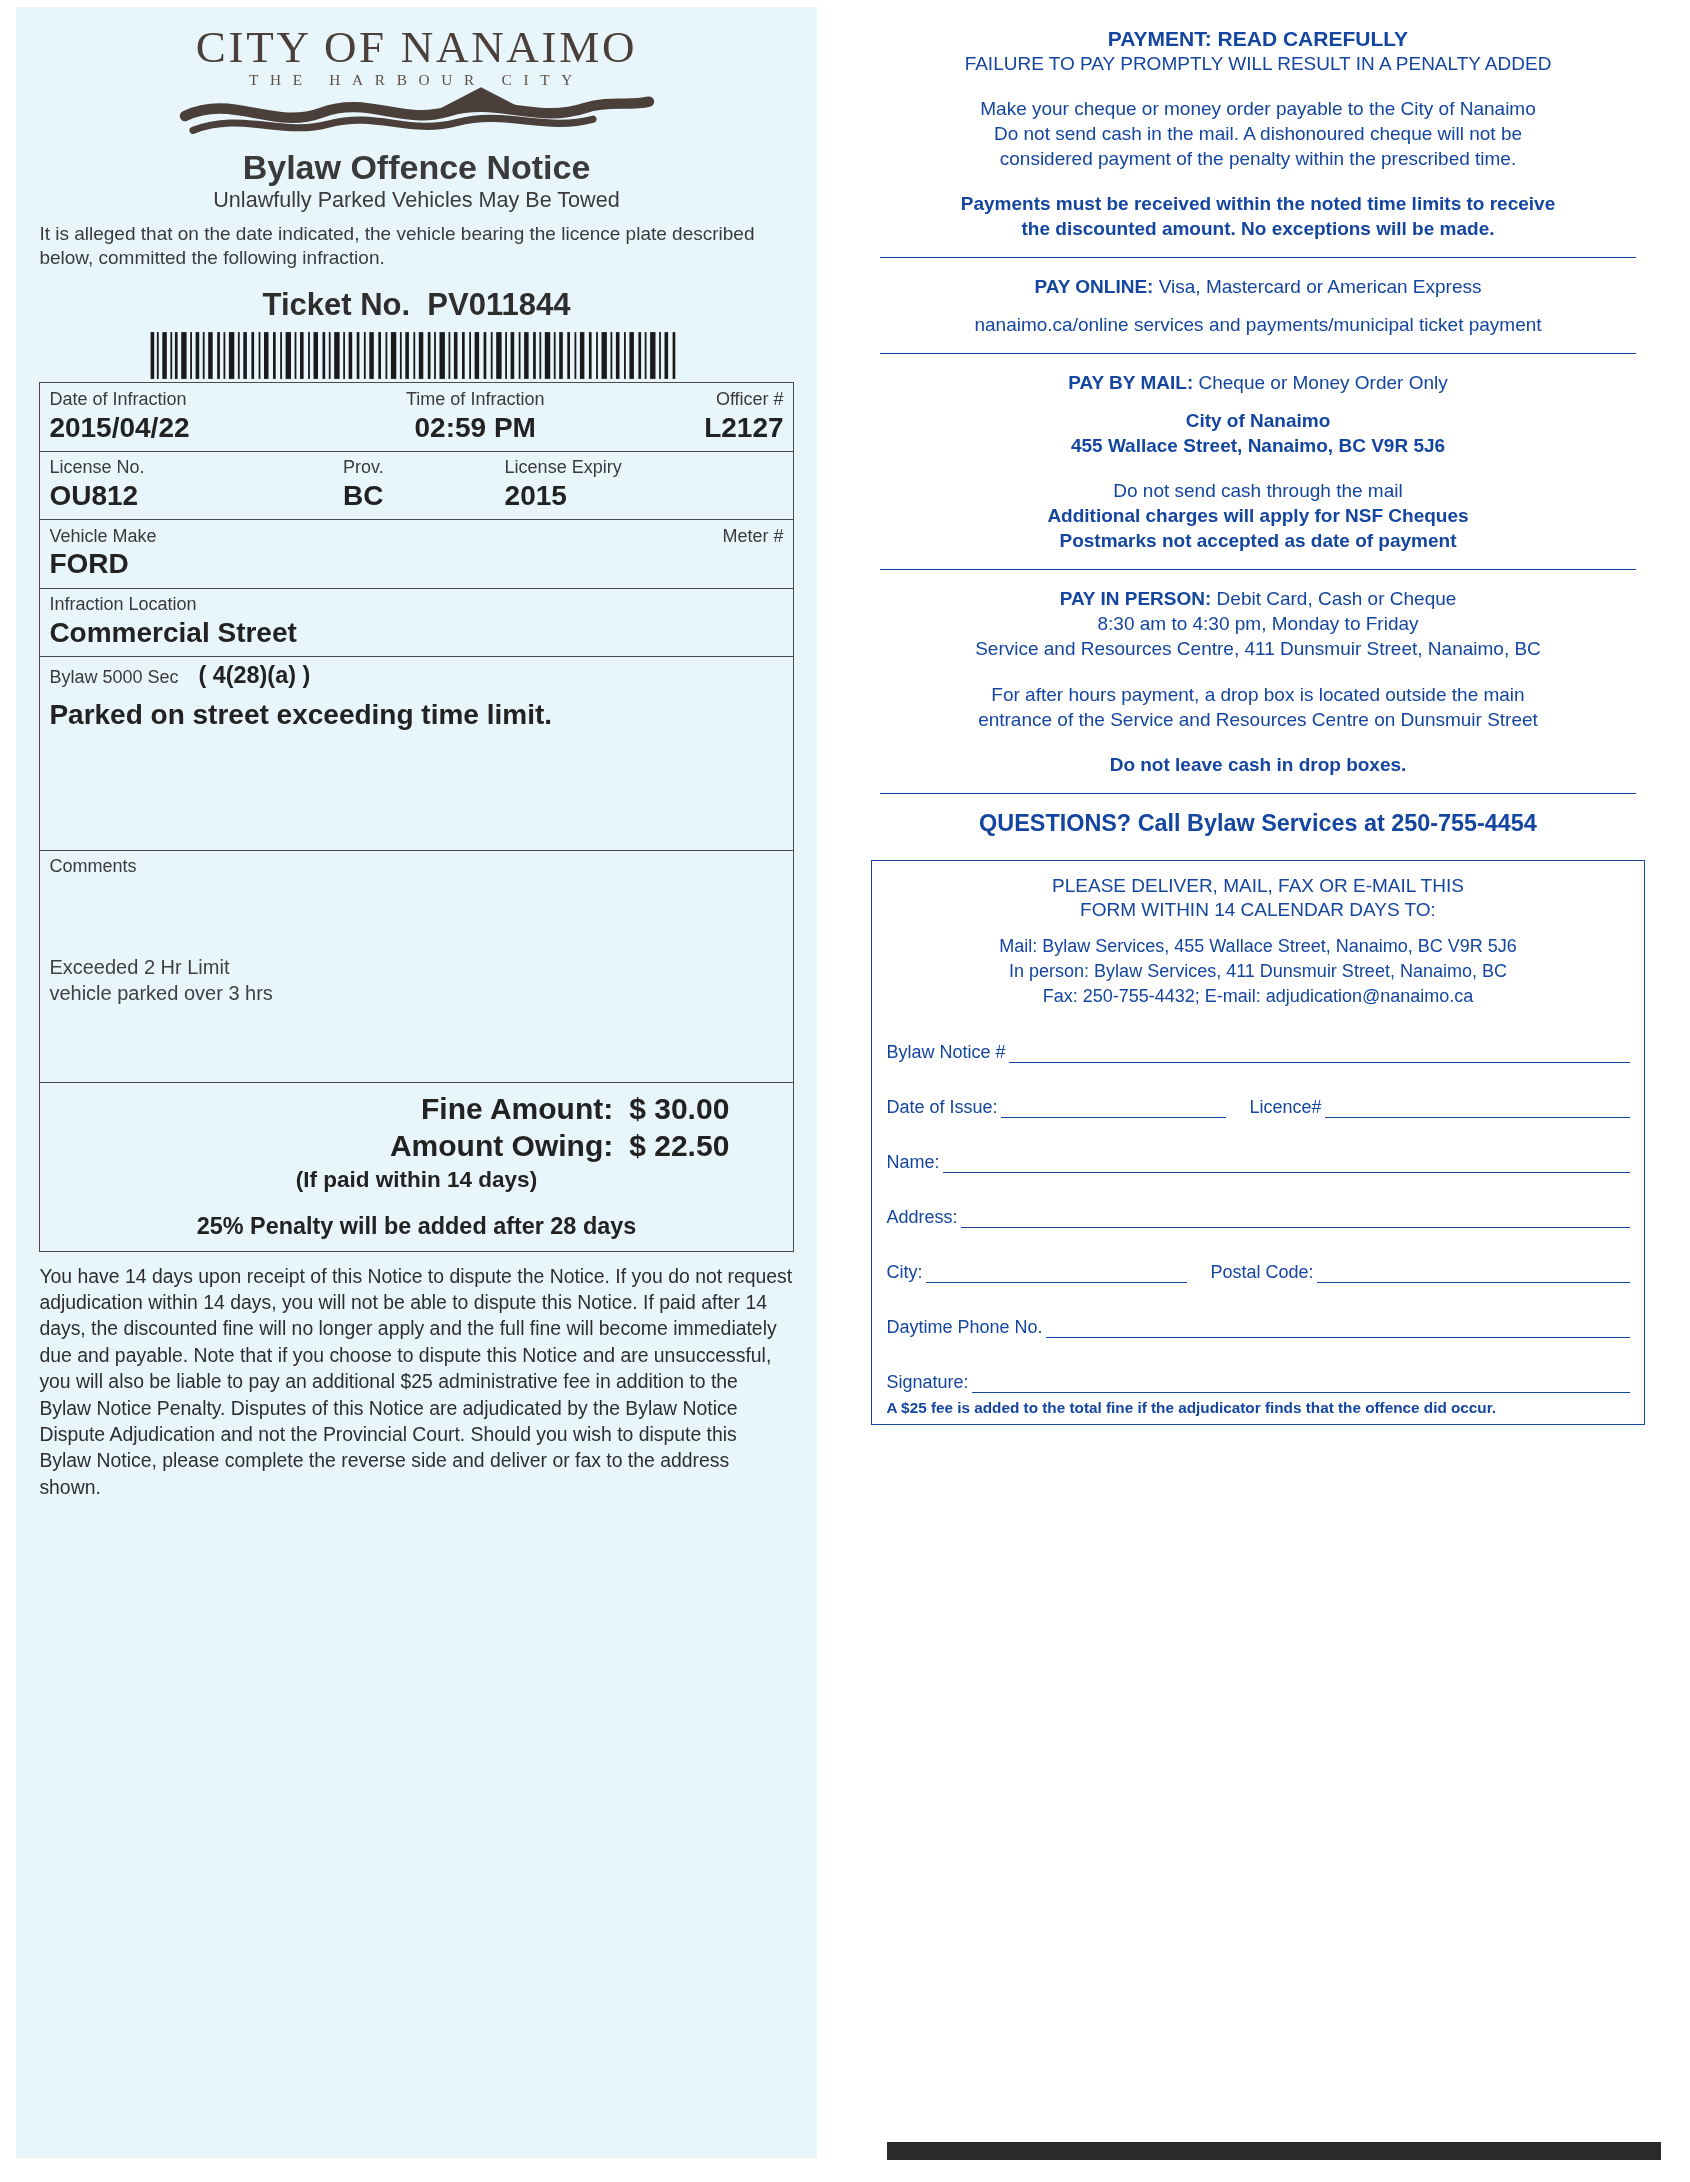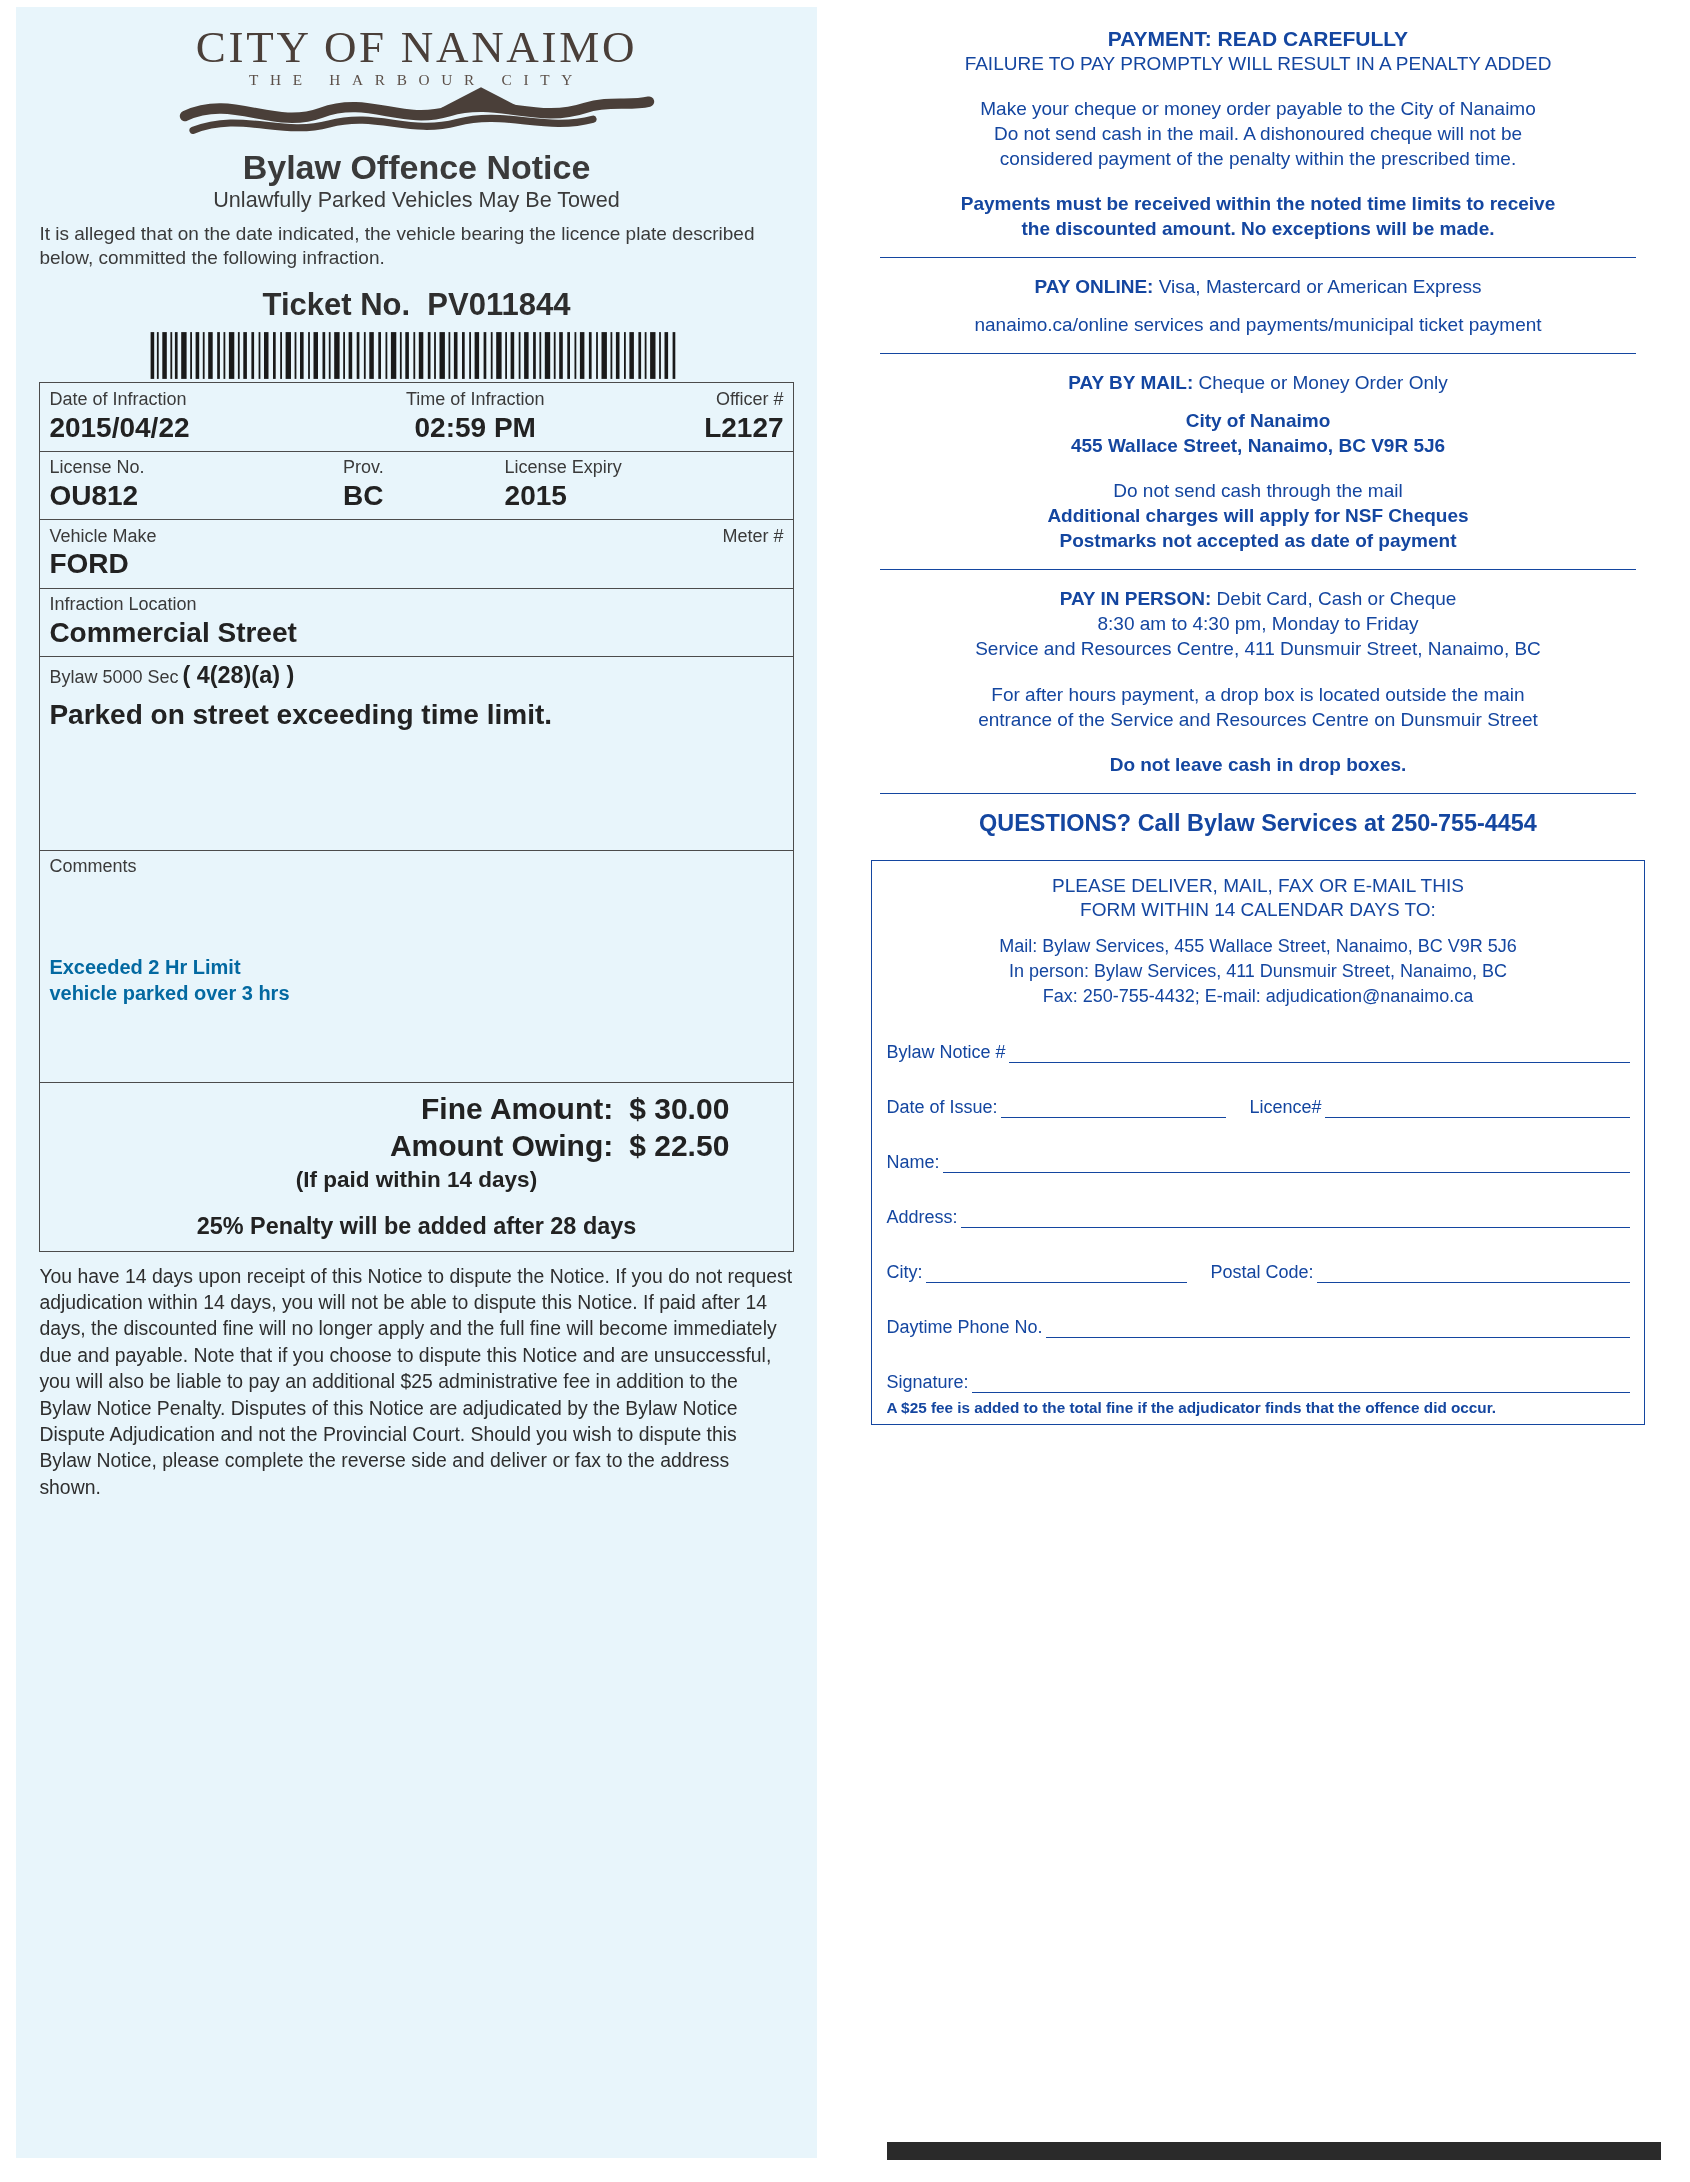--- a/index.html
+++ b/index.html
@@ -110,38 +110,37 @@
   .c1 { width: 40%; }
   .c2 { width: 36%; text-align: center; }
   .c3 { width: 24%; text-align: right; }
   .r2c1 { width: 40%; }
   .r2c2 { width: 22%; }
   .r2c3 { width: 38%; }
   .make-row { display: flex; justify-content: space-between; }
   .bylaw-head {
     display: flex;
     align-items: baseline;
-    gap: 4px;
+    gap: 20px;
   }
   .bylaw-sec-label { font-size: 18px; color: #3a3a3a; }
   .bylaw-sec-val { font-size: 23.4px; font-weight: bold; color: #222; }
   .infraction-desc {
     font-size: 28px;
     font-weight: bold;
     color: #222;
     margin-top: 9px;
     line-height: 1.18;
   }
   .box-tall { min-height: 194px; }
   .comments-box { min-height: 232px; }
   .comment-line {
     font-size: 20px;
-    color: #0369a1;
+    color: #404040;
     line-height: 1.3;
-    font-weight: bold;
   }
   .comments-spacer { height: 77px; }
   .amount-box { padding: 9px 14.4px 10.8px 14.4px; }
   .amt-row {
     display: flex;
     justify-content: flex-end;
     align-items: baseline;
     font-size: 30px;
     font-weight: bold;
     color: #222;

